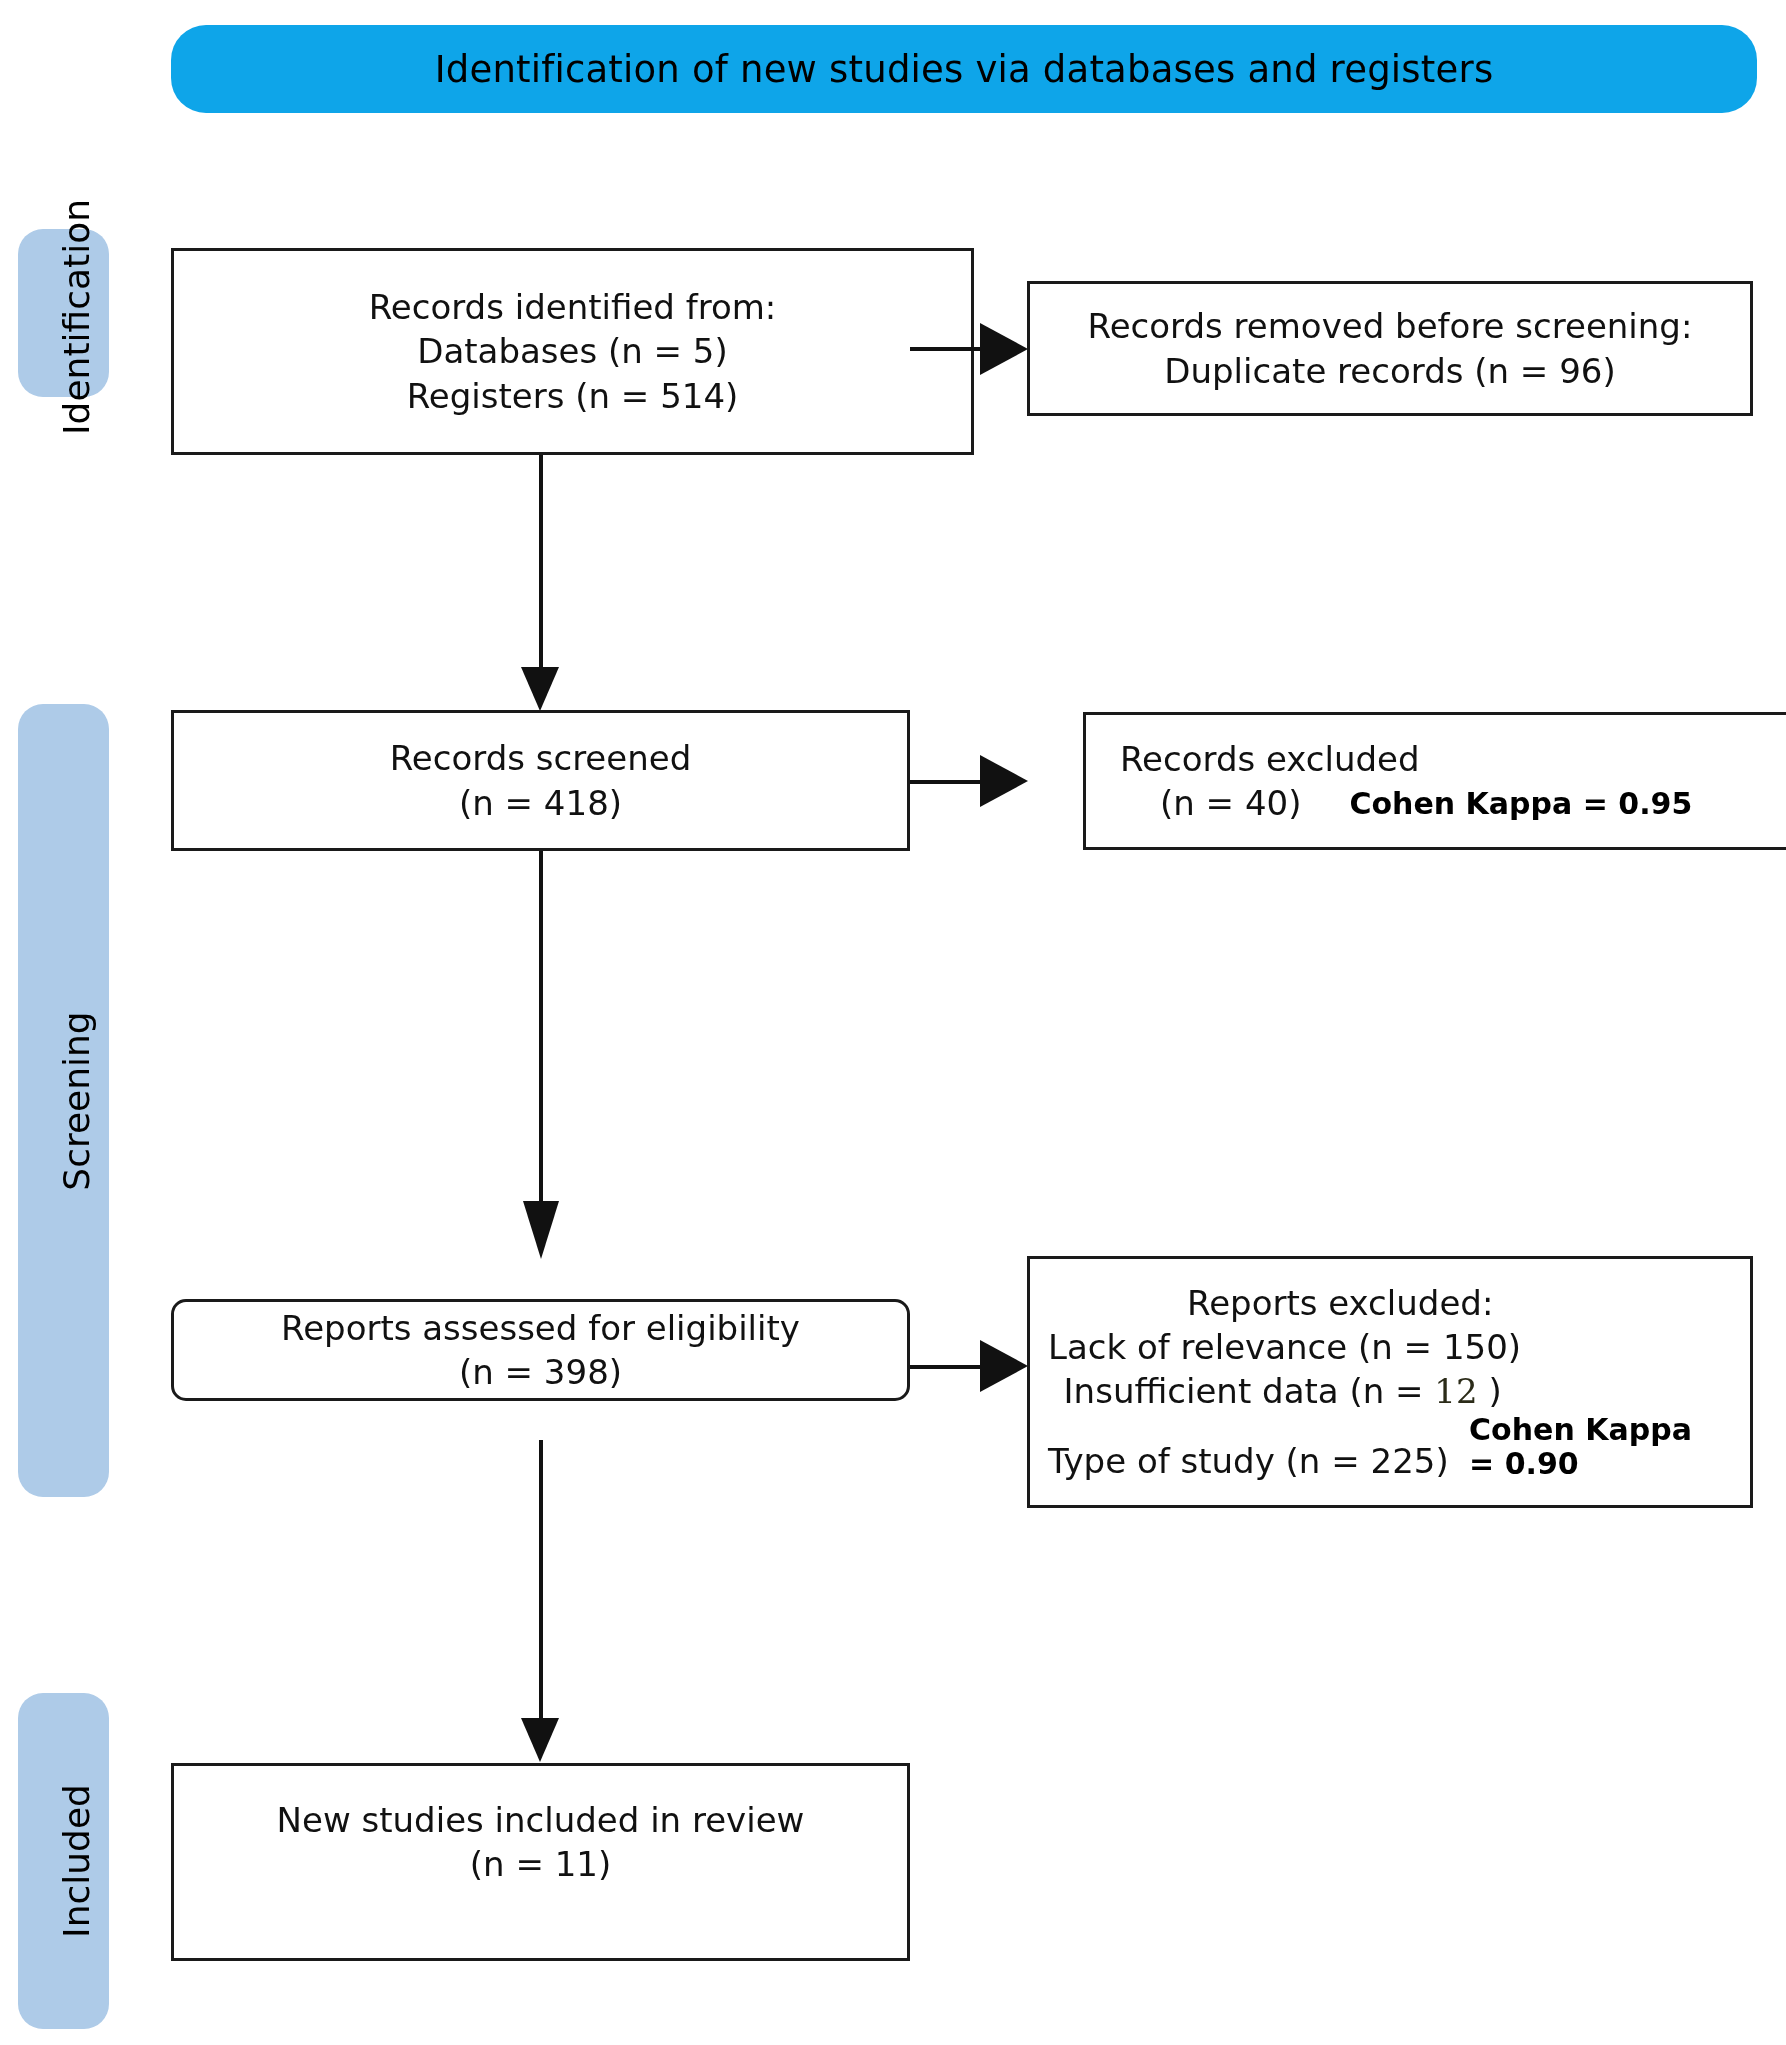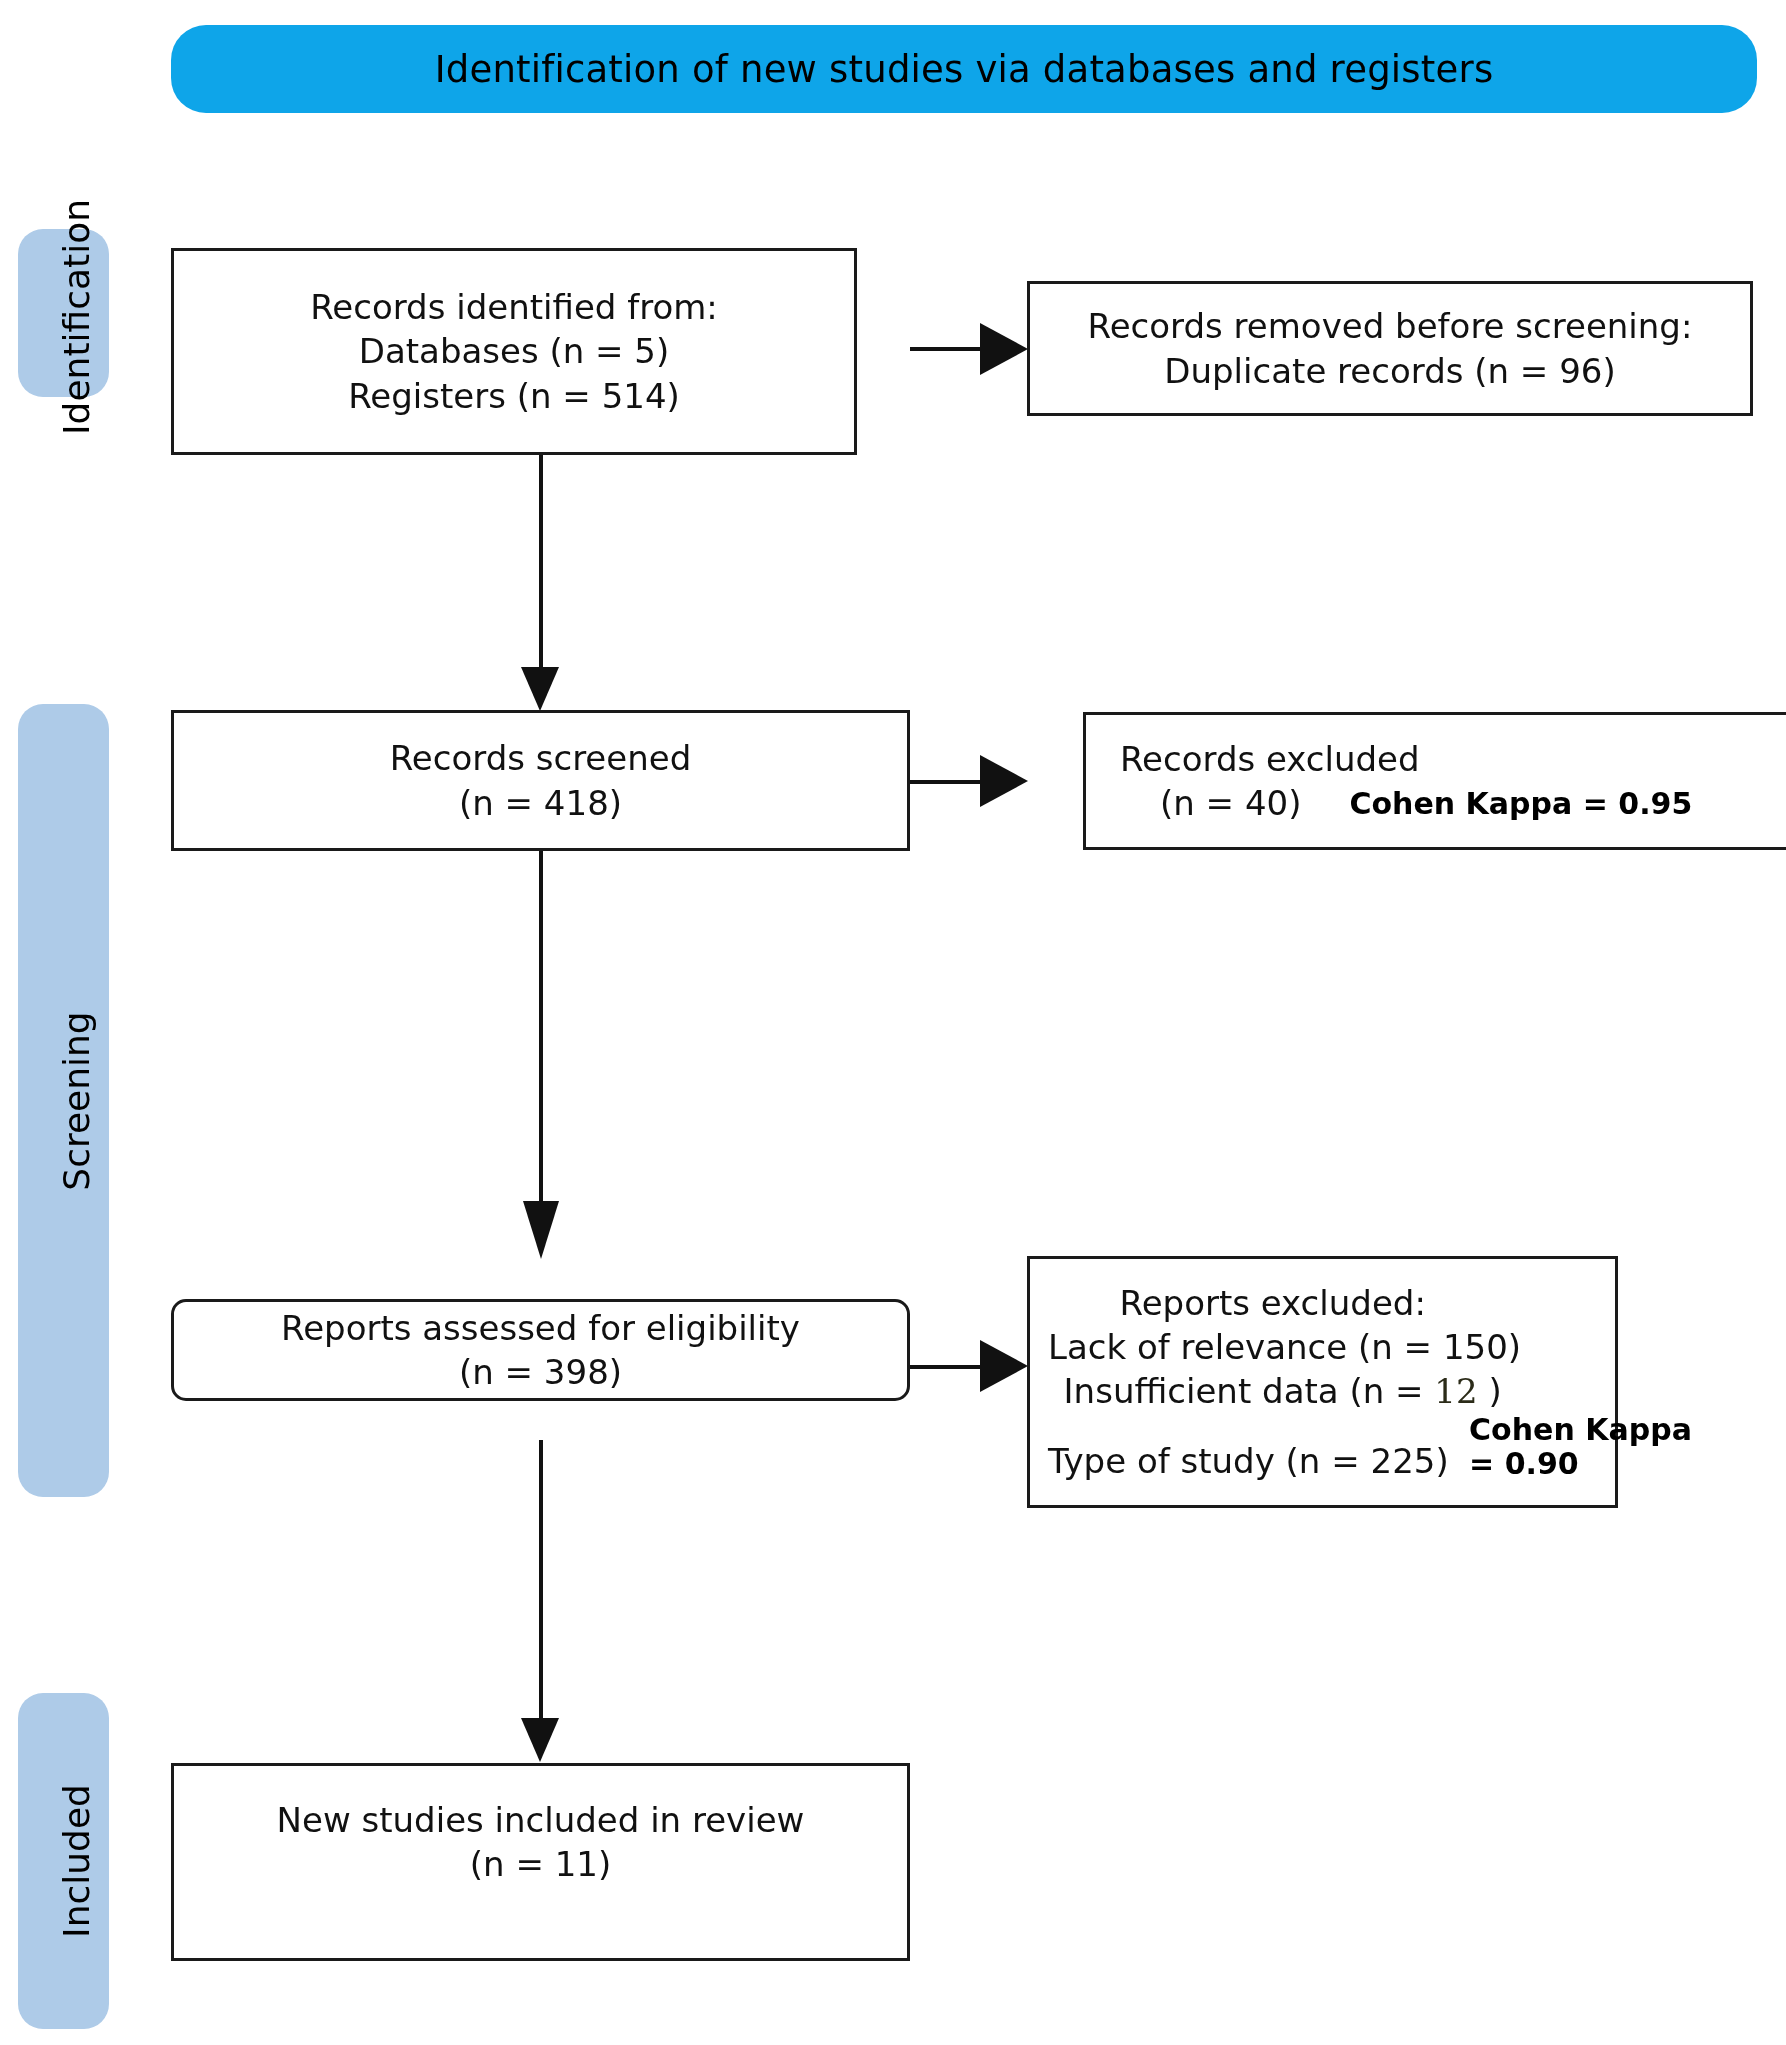--- a/index.html
+++ b/index.html
@@ -138,21 +138,21 @@
 
   <div class="stage-pill" style="left:18px; top:229px; width:91px; height:168px;"></div>
   <div class="stage-label" style="left:-60px; top:296px; width:274px; height:42px; line-height:42px;">Identification</div>
 
   <div class="stage-pill" style="left:18px; top:704px; width:91px; height:793px;"></div>
   <div class="stage-label" style="left:-42px; top:1080px; width:238px; height:42px; line-height:42px;">Screening</div>
 
   <div class="stage-pill" style="left:18px; top:1693px; width:91px; height:336px;"></div>
   <div class="stage-label" style="left:-46px; top:1840px; width:245px; height:42px; line-height:42px;">Included</div>
 
-  <div class="flow-box center-lines" style="left:171px; top:248px; width:686px; height:207px;">
+  <div class="flow-box center-lines" style="left:171px; top:248px; width:803px; height:207px;">
     <div class="box-inner">
       <div class="line">Records identified from:</div>
       <div class="line">Databases (n = 5)</div>
       <div class="line">Registers (n = 514)</div>
     </div>
   </div>
 
   <div class="hline" style="left:910px; top:347px; width:78px;"></div>
   <div class="arrow-right" style="left:980px; top:323px;"></div>
 
@@ -192,21 +192,21 @@
   <div class="flow-box center-lines" style="left:171px; top:1299px; width:739px; height:102px;border-radius:15px;">
     <div class="box-inner">
       <div class="line">Reports assessed for eligibility</div>
       <div class="line">(n = 398)</div>
     </div>
   </div>
 
   <div class="hline" style="left:910px; top:1365px; width:78px;"></div>
   <div class="arrow-right" style="left:980px; top:1340px;"></div>
 
-  <div class="flow-box" style="left:1027px; top:1256px; width:591px; height:252px;">
+  <div class="flow-box" style="left:1027px; top:1256px; width:726px; height:252px;">
     <div class="box-inner" style="padding-left:18px;">
       <div class="line" style="text-align:center; padding-right:102px;">Reports excluded:</div>
       <div class="line">Lack of relevance (n = 150)</div>
       <div class="line" style="padding-left:15.6px;">
         <span>Insufficient data (n = </span><span class="n-highlight">12</span><span> )</span>
       </div>
       <div class="rowb">
         <div class="line">Type of study (n = 225)</div>
         <div style="margin-left:20.4px; margin-bottom:2.4px;">
           <div class="kappa">Cohen Kappa</div>

